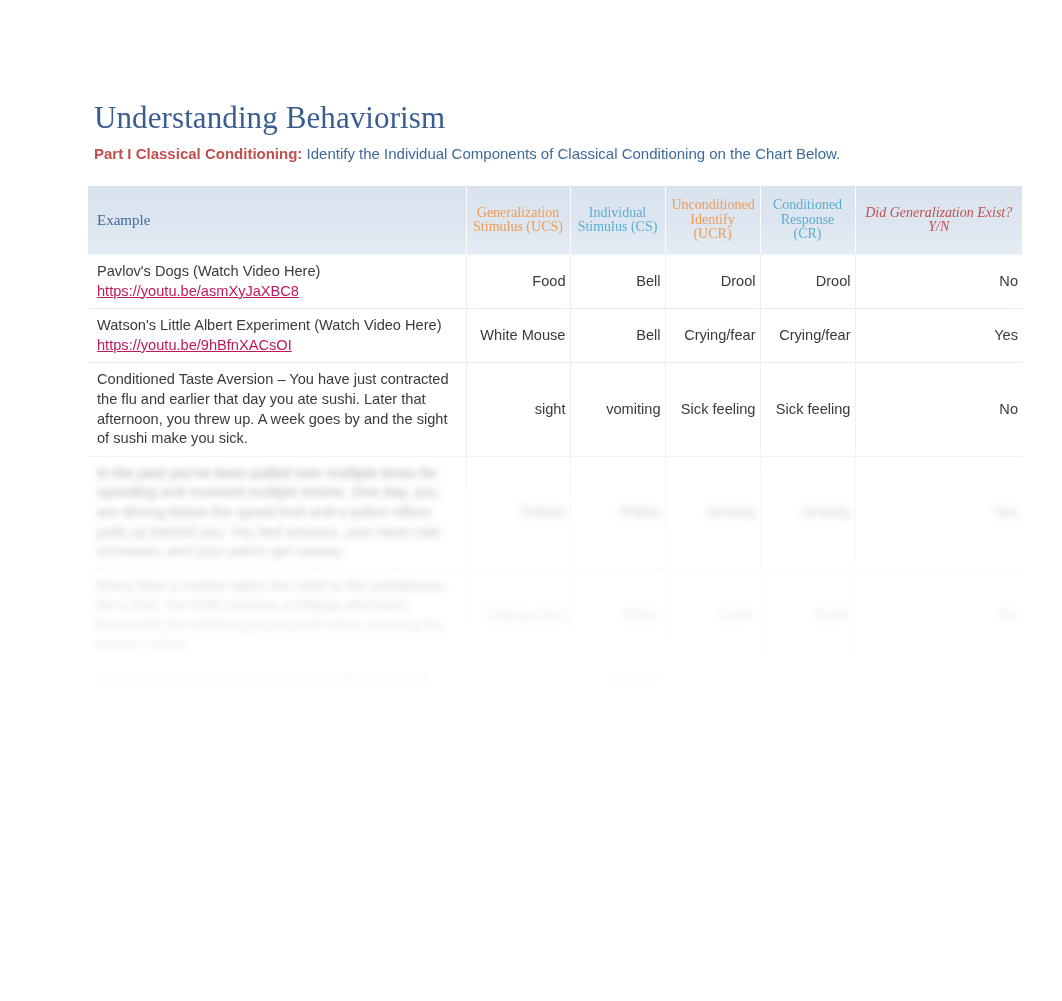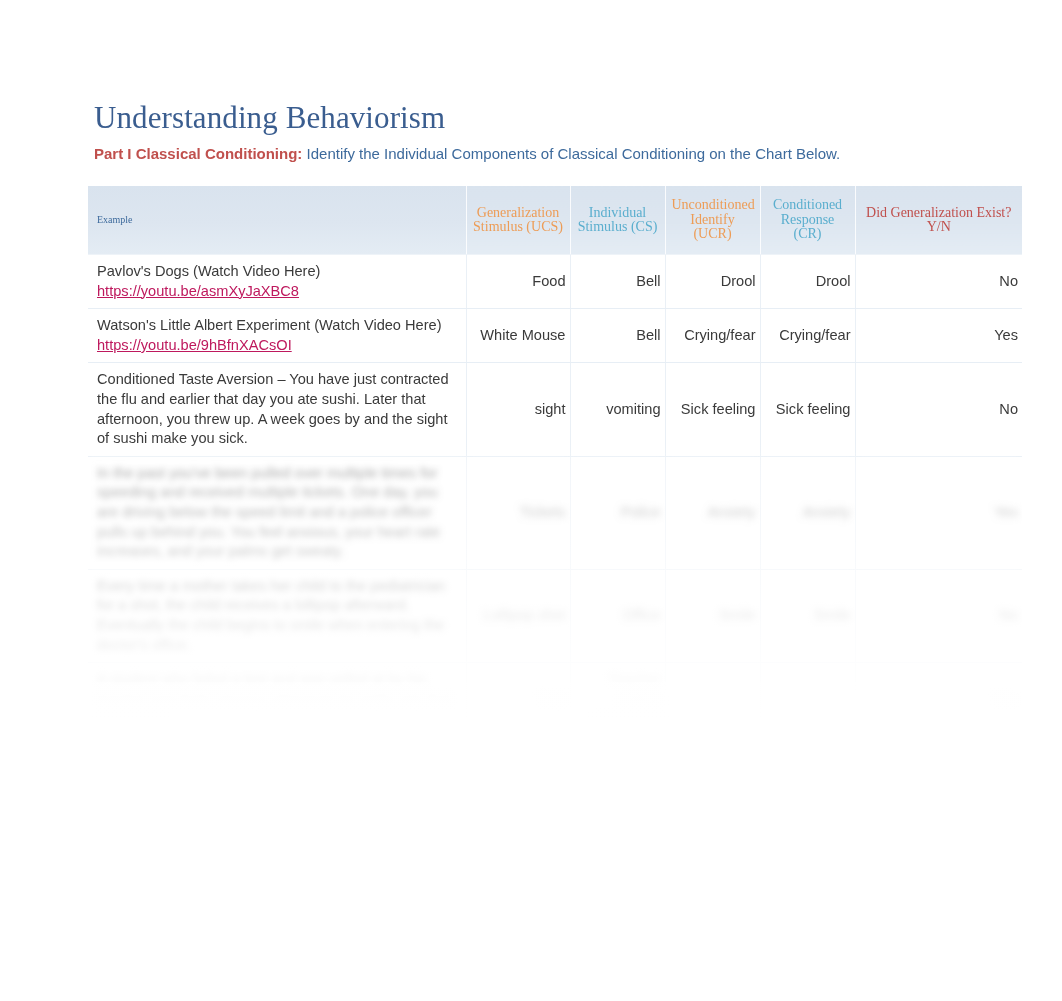--- a/index.html
+++ b/index.html
@@ -88,27 +88,27 @@
     font-size: 14px;
     line-height: 14.5px;
     vertical-align: middle;
     padding: 10px 6px 10px 6px;
     height: 48px;
   }
   thead th.h-example {
     text-align: left;
     padding-left: 9px;
     color: #3d6a9c;
-    font-size: 10px;
+    font-size: 15px;
     margin-top: 30px;
   }
   thead th.h-ucs, thead th.h-ucr { color: #ed9c56; text-align: center; }
   thead th.h-cs,  thead th.h-cr  { color: #5aaece; text-align: center; }
   thead th.h-gen { color: #c0504d; text-align: center; }
-  thead th:last-child { border-right: none; }
+  thead th:last-child { border-right: none; font-style: italic; }
 
   tbody td {
     background: #ffffff;
     border-right: 1px solid #eaf0f6;
     border-bottom: 1px solid #e7eef5;
     vertical-align: middle;
     font-size: 14.6px;
     line-height: 19.6px;
     color: #3a3a3a;
   }

